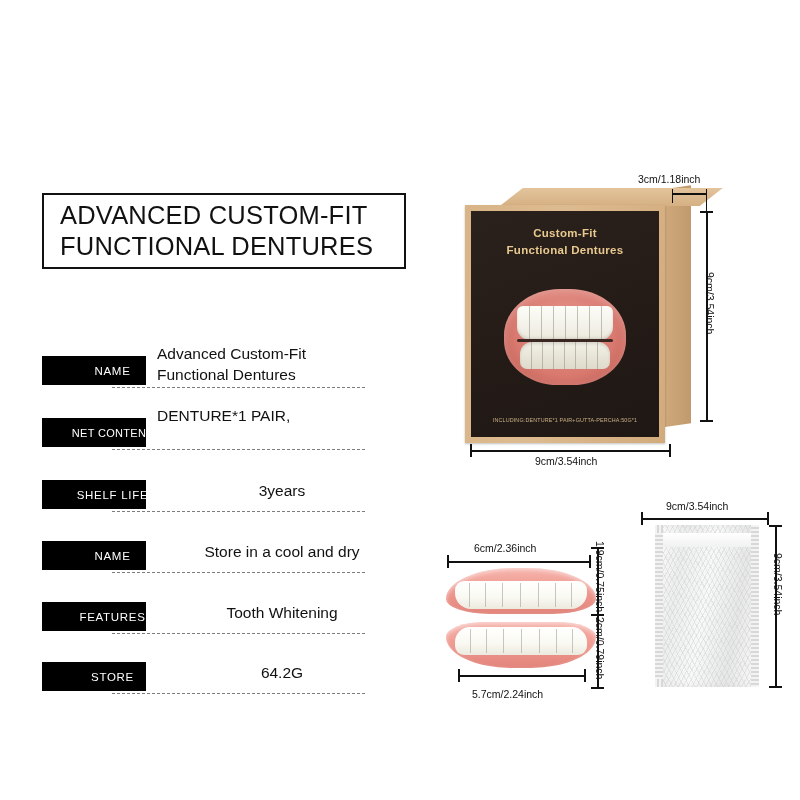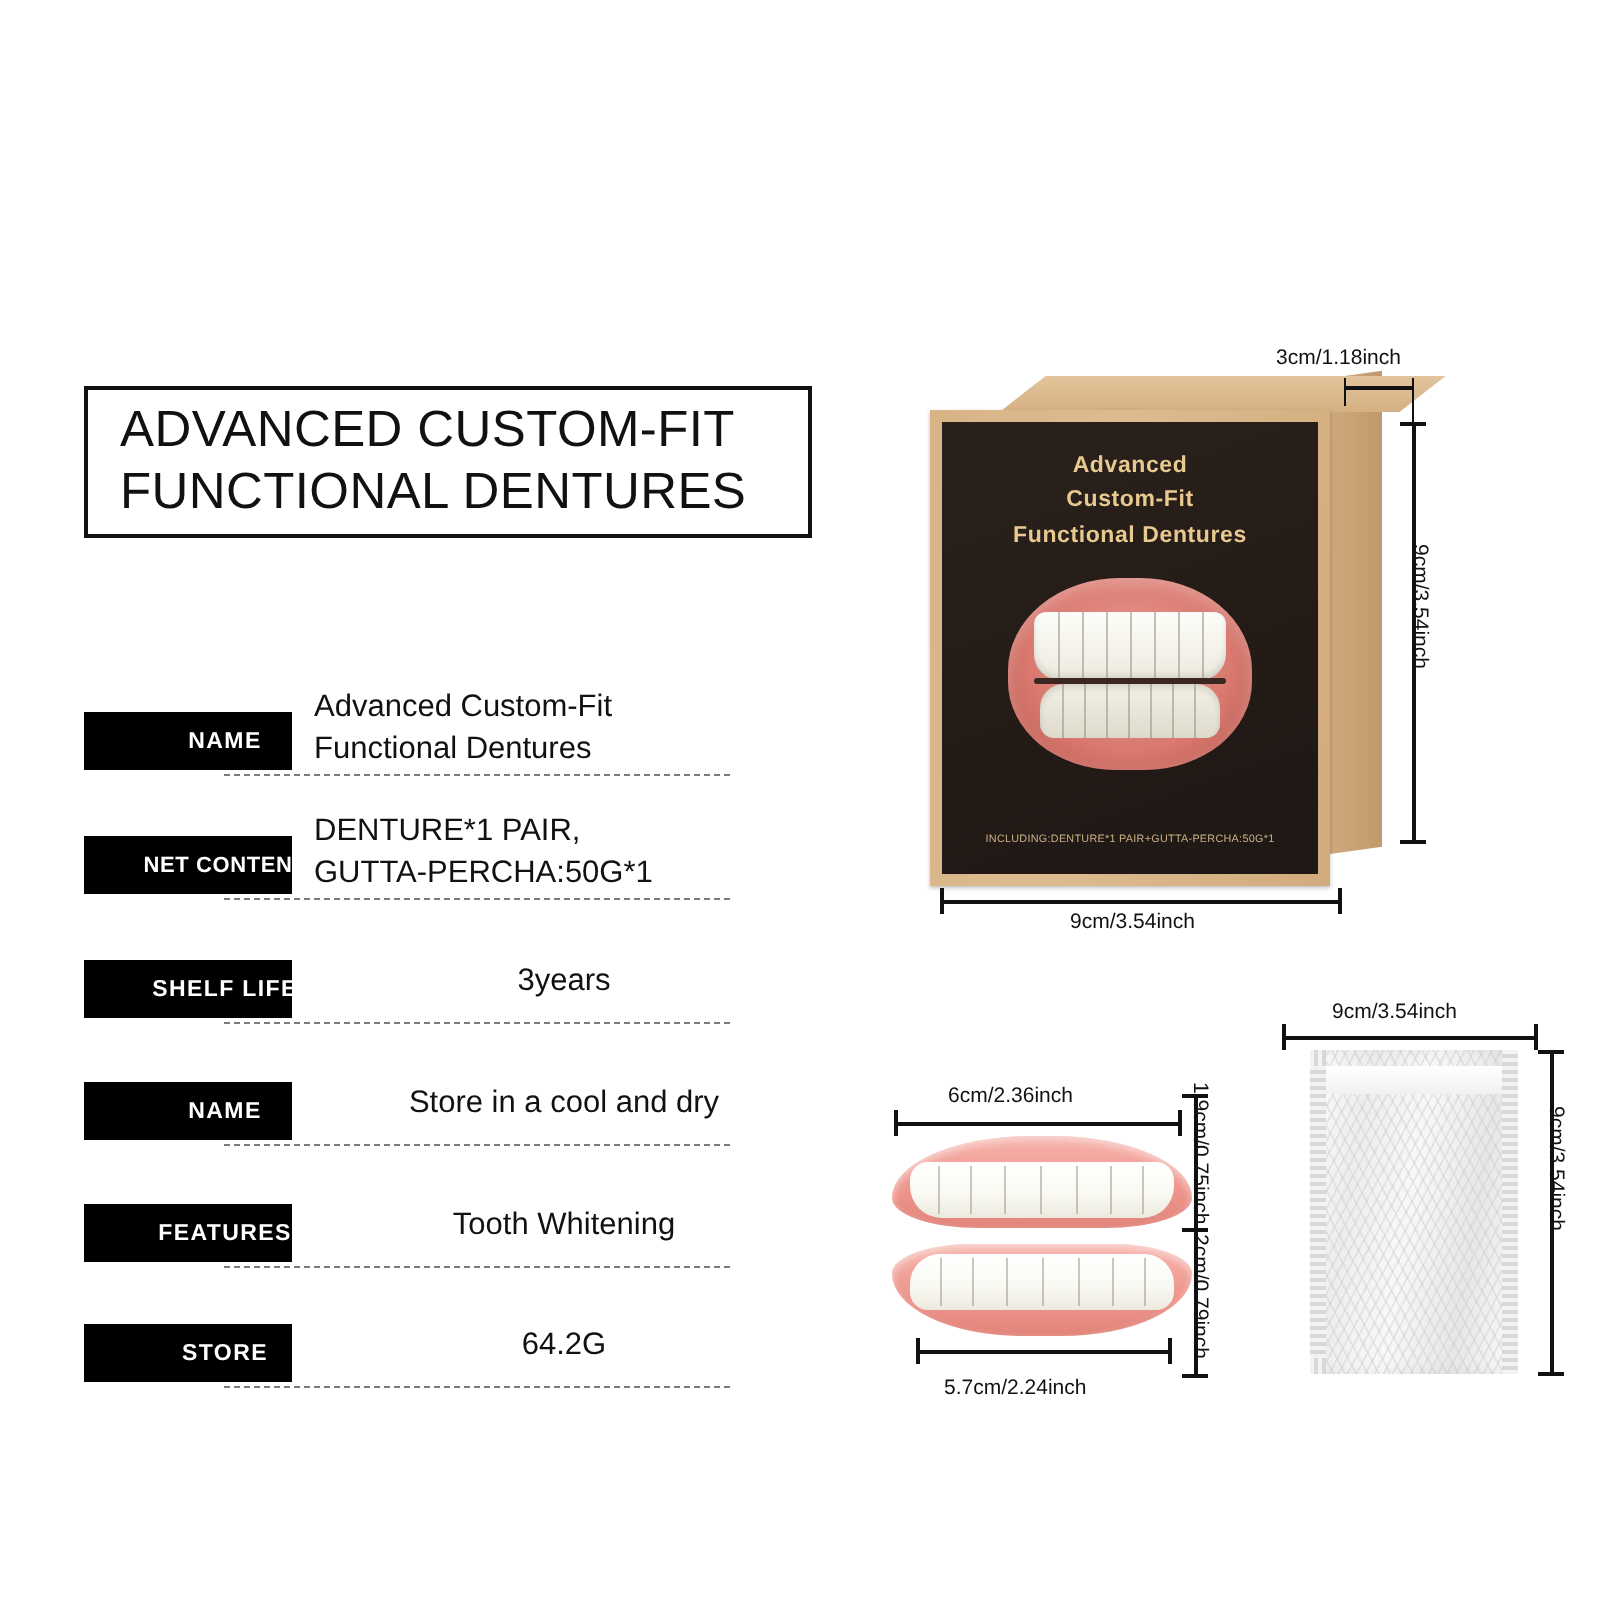--- a/index.html
+++ b/index.html
@@ -32,21 +32,21 @@
 
   
   .spec-row{position:absolute;left:42px;width:360px;}
   .chip{
     position:absolute;left:0;top:0;
     width:104px;height:29px;
     background:#000;
     display:flex;align-items:center;justify-content:center;
   }
   .chip span{
-    color:#fff;font-size:11.5px;letter-spacing:.7px;font-weight:700;
+    color:#fff;font-size:11.5px;letter-spacing:.7px;font-weight:400;
     white-space:nowrap;
     padding-left:37px;
   }
   .chip.wide span{letter-spacing:.3px;font-size:11px;}
   .val{
     position:absolute;left:115px;top:-12px;
     width:250px;
     font-size:15.5px;line-height:1.33;
     color:#111;
   }
@@ -206,21 +206,20 @@
     </div>
   </div>
   <div class="dash" style="top:387px;"></div>
 
   <div class="spec-row" style="top:418px;">
     <div class="chip wide">
       <span>NET  CONTENT</span>
     </div>
     <div class="val">
       <span class="vline">DENTURE*1 PAIR,</span>
-      <span class="vline">GUTTA-PERCHA:50G*1</span>
     </div>
   </div>
   <div class="dash" style="top:449px;"></div>
 
   <div class="spec-row" style="top:480px;">
     <div class="chip">
       <span>SHELF LIFE</span>
     </div>
     <div class="val one">
       <span class="vline">3years</span>
@@ -257,21 +256,20 @@
     </div>
   </div>
   <div class="dash" style="top:693px;"></div>
 
   <div class="carton">
     <div class="side"></div>
     <div class="topface"></div>
     <div class="front">
       <div class="panel">
         <div class="box-title">
-          <span>Advanced</span>
           <span>Custom-Fit</span>
           <span>Functional Dentures</span>
         </div>
 
         <div class="mouth">
           <div class="lip"></div>
           <div class="archU">
             <div class="tth" style="left:12px;"></div>
               <div class="tth" style="left:24px;"></div>
             <div class="tth" style="left:36px;"></div>

